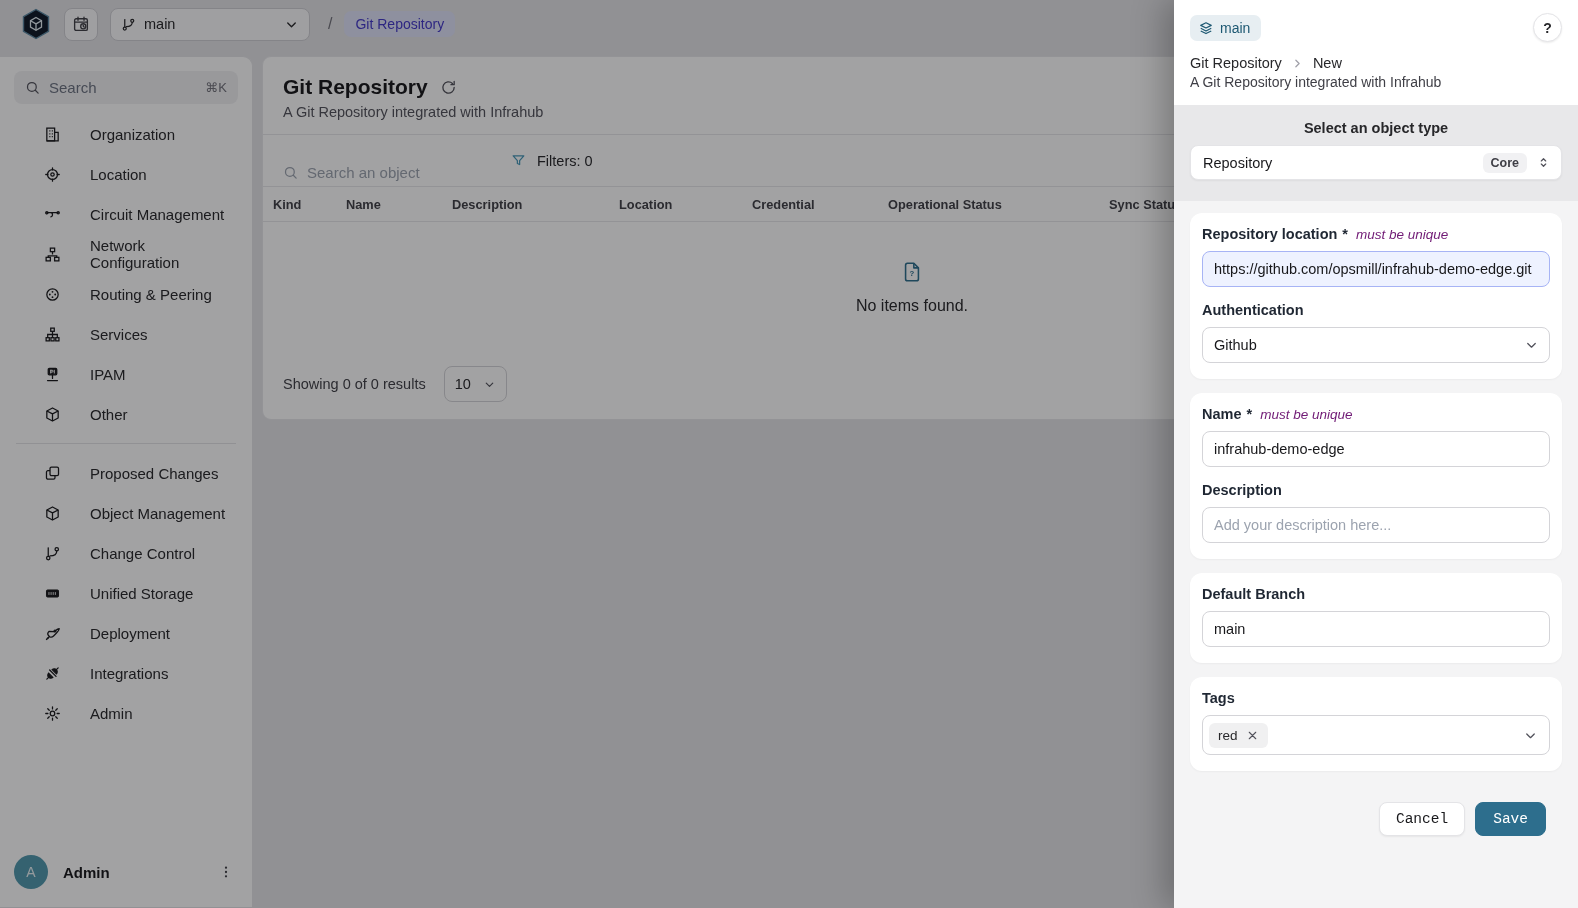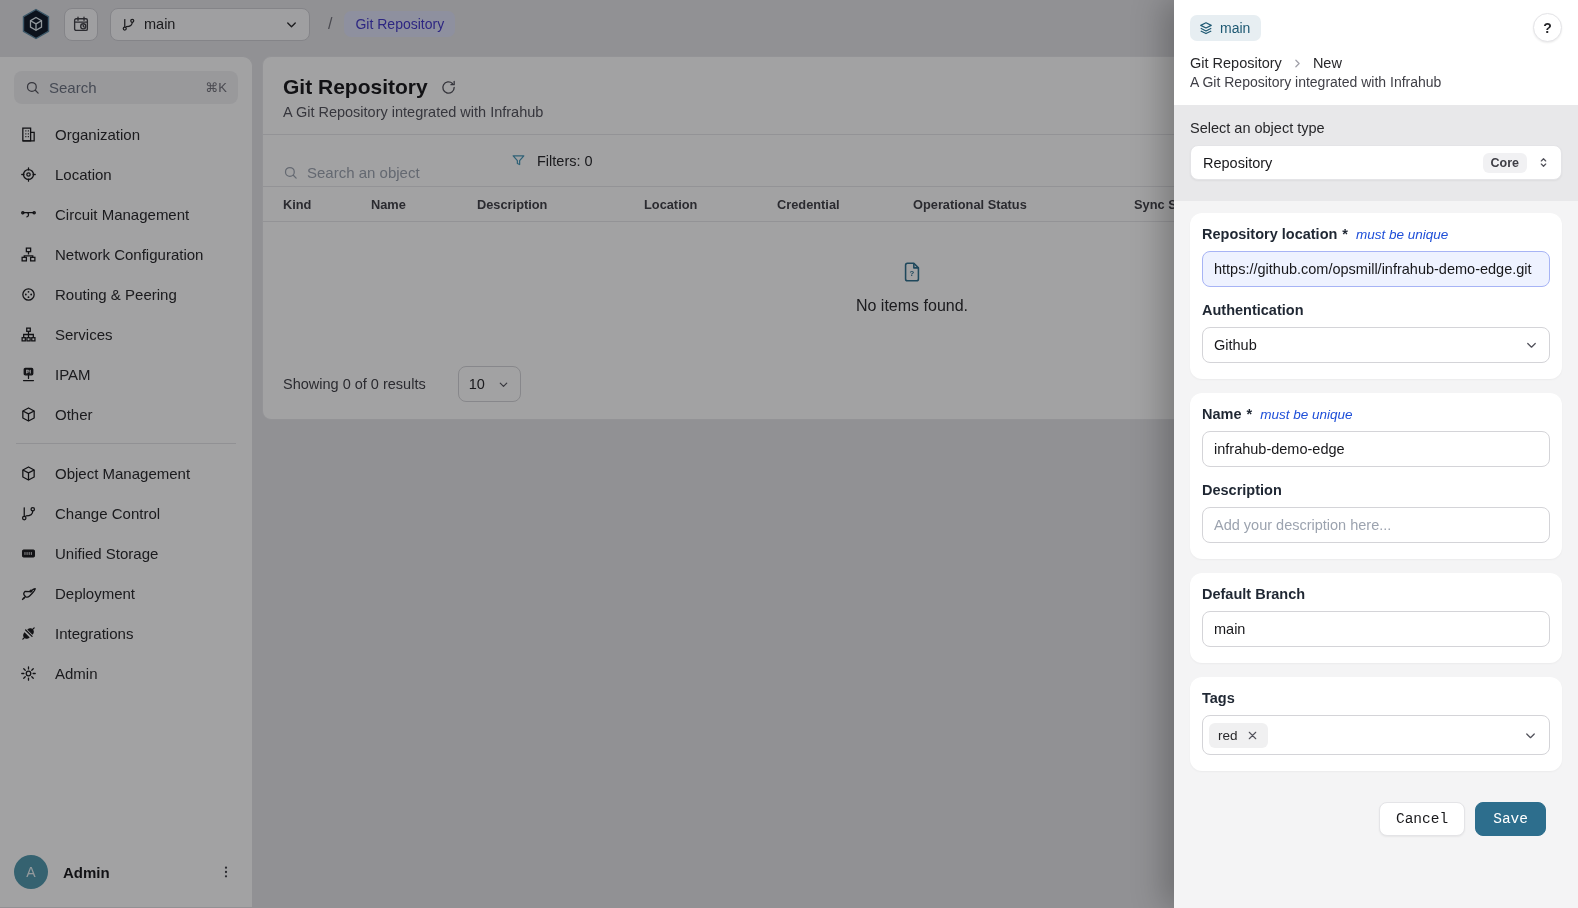--- a/index.html
+++ b/index.html
@@ -37,22 +37,22 @@
     border-top-right-radius:10px; position:relative; flex-shrink:0; height:852px; margin-top:8px;
   }
   .side-search {
     margin:14px 14px 10px; height:33px; background:#f1f1f3; border-radius:8px;
     display:flex; align-items:center; gap:9px; padding:0 11px; color:#6b7280;
   }
   .side-search .lbl { font-size:15px; flex:1; }
   .side-search .kbd { font-size:13px; color:#71717a; }
   .nav { margin-top:8px; }
   .nav-item {
-    height:40px; display:flex; align-items:center; gap:18px; padding:0 20px;
-    color:#27272a; font-size:15px; cursor:pointer;
+    height:40px; display:flex; align-items:center; gap:29px; padding:0 20px;
+    color:#27272a; font-size:15px; cursor:pointer;margin-left:24px;
   }
   .nav-item .ic { color:#18181b; width:17px; height:17px; flex-shrink:0; }
   .side-divider { height:1px; background:#e4e4e7; margin:9px 16px; }
   .profile {
     position:absolute; left:14px; right:14px; bottom:18px; display:flex; align-items:center; gap:15px;
   }
   .avatar {
     width:34px; height:34px; border-radius:50%; background:#4f98ad; color:#e8f2f5;
     display:flex; align-items:center; justify-content:center; font-size:14px;
   }
@@ -75,31 +75,31 @@
   }
   .obj-search { display:flex; align-items:center; gap:9px; width:218px; color:#9ca3af;margin-top:24px; }
   .obj-search .ph { font-size:15px; color:#9ca3af; }
   .filters { display:flex; align-items:center; gap:11px; color:#27272a; font-size:14.5px; }
   .funnel { color:#4798b8; }
   .thead {
     border-top:1px solid #e7e7ea; border-bottom:1px solid #e7e7ea; height:36px;
     display:flex; align-items:center; background:#fff; font-size:12.8px; font-weight:700; color:#3f3f46;
   }
   .th { padding-left:0; flex-shrink:0; white-space:nowrap; }
-  .th:nth-child(1){ width:108px; padding-left:20px; }
+  .th:nth-child(1){ width:83px; padding-left:10px; }
   .th:nth-child(2){ width:106px; }
   .th:nth-child(3){ width:167px; }
   .th:nth-child(4){ width:133px; }
   .th:nth-child(5){ width:136px; }
   .th:nth-child(6){ width:221px; }
   .th:nth-child(7){ flex:1; }
   .empty-zone { height:132px; display:flex; flex-direction:column; align-items:center; justify-content:center; gap:14px; }
   .empty-icon { color:#2d6e8d; }
   .empty-msg { font-size:16px; color:#27272a; }
-  .pager { display:flex; align-items:center; gap:32px; padding:0 20px; height:60px; }
+  .pager { display:flex; align-items:center; gap:18px; padding:0 20px; height:60px; }
   .pager-summary { font-size:14.5px; color:#3f3f46; }
   .size-select {
     width:63px; height:36px; border:1px solid #d4d4d8; border-radius:8px; background:#fff;
     display:flex; align-items:center; justify-content:space-between; padding:0 10px; font-size:14.5px; color:#27272a;
   }
 
   
   .overlay { position:absolute; inset:0; background:rgba(10,10,12,0.38); z-index:40; }
 
   
@@ -118,35 +118,35 @@
     width:29px; height:29px; border-radius:50%; background:#fff; border:1px solid #e4e4e7;
     box-shadow:0 1px 2px rgba(0,0,0,.08); font-size:14px; font-weight:700; color:#27272a;
     display:flex; align-items:center; justify-content:center;
   }
   .d-crumbs { display:flex; align-items:center; gap:9px; margin-top:13px; font-size:14.5px; color:#27272a; }
   .d-crumbs .sep { color:#a1a1aa; }
   .d-title { margin-top:9px; font-size:19px; font-weight:700; color:#18181b; }
   .d-sub { margin-top:3px; font-size:14px; color:#3f3f46; }
 
   .type-band { background:#e8e8ea; padding:15px 16px 21px; }
-  .band-label { font-size:14.5px; font-weight:400; color:#27272a; margin-bottom:9px; }
+  .band-label { font-size:14.5px; font-weight:700; color:#27272a; margin-bottom:9px;text-align:center; }
   .type-select {
     height:35px; background:#fff; border:1px solid #e4e4e7; border-radius:8px; box-shadow:0 1px 2px rgba(0,0,0,.05);
     display:flex; align-items:center; padding:0 10px 0 12px; gap:9px;
   }
   .type-select .val { font-size:14.5px; color:#18181b; flex:1; }
   .core-badge {
     background:#f1f1f3; color:#3f3f46; font-size:12.5px; font-weight:600; padding:3px 8px; border-radius:6px;
   }
   .updown { color:#52525b; }
 
   .form-area { flex:1; padding:12px 16px 0; display:flex; flex-direction:column; gap:14px; overflow:hidden; }
   .fcard { background:#fff; border-radius:12px; padding:13px 12px 16px; box-shadow:0 1px 2px rgba(0,0,0,.04); }
   .flabel { font-size:14.5px; font-weight:600; color:#1f2733; display:flex; align-items:baseline; gap:5px; margin-bottom:9px; }
-  .flabel .hint { font-size:13.5px; font-weight:400; font-style:italic; color:#1d4ed8; margin-left:3px; }
+  .flabel .hint { font-size:13.5px; font-weight:400; font-style:italic; color:#701a75; margin-left:3px; }
   .flabel.mt { margin-top:15px; }
   .tinput {
     width:100%; height:36px; border:1px solid #d4d4d8; border-radius:8px; background:#fff;
     font-family:"Liberation Sans", sans-serif; font-size:14.5px; color:#18181b; padding:0 11px; outline:none;
   }
   .tinput::placeholder { color:#9ca3af; }
   .tinput.url { background:#eef2ff; border-color:#a7b4f5; }
   .sel-like { position:relative; }
   .sel-like .tinput { padding-right:34px; }
   .sel-chevron { position:absolute; right:11px; top:50%; transform:translateY(-50%); color:#52525b; }
@@ -305,20 +305,29 @@
         <span>Other</span>
       </div>
     </nav>
 
     <div class="side-divider"></div>
 
     <nav class="nav">
       <div class="nav-item">
         <span class="ic">
             <svg width="17" height="17" viewBox="0 0 24 24" fill="none" stroke="currentColor" stroke-width="1.8" stroke-linejoin="round">
+              <rect x="8.5" y="3" width="12" height="12" rx="2"></rect>
+              <path d="M15.5 15v3a2 2 0 0 1-2 2h-8a2 2 0 0 1-2-2v-8a2 2 0 0 1 2-2h3"></path>
+            </svg>
+          </span>
+        <span>Proposed Changes</span>
+      </div>
+      <div class="nav-item">
+        <span class="ic">
+            <svg width="17" height="17" viewBox="0 0 24 24" fill="none" stroke="currentColor" stroke-width="1.8" stroke-linejoin="round">
               <path d="M12 2.8 20 7v10l-8 4.2L4 17V7z"></path>
               <path d="M4 7l8 4.2L20 7M12 11.2V21.2"></path>
             </svg>
           </span>
         <span>Object Management</span>
       </div>
       <div class="nav-item">
         <span class="ic">
             <svg width="17" height="17" viewBox="0 0 24 24" fill="none" stroke="currentColor" stroke-width="1.8" stroke-linecap="round">
               <line x1="6" y1="4" x2="6" y2="15"></line>

